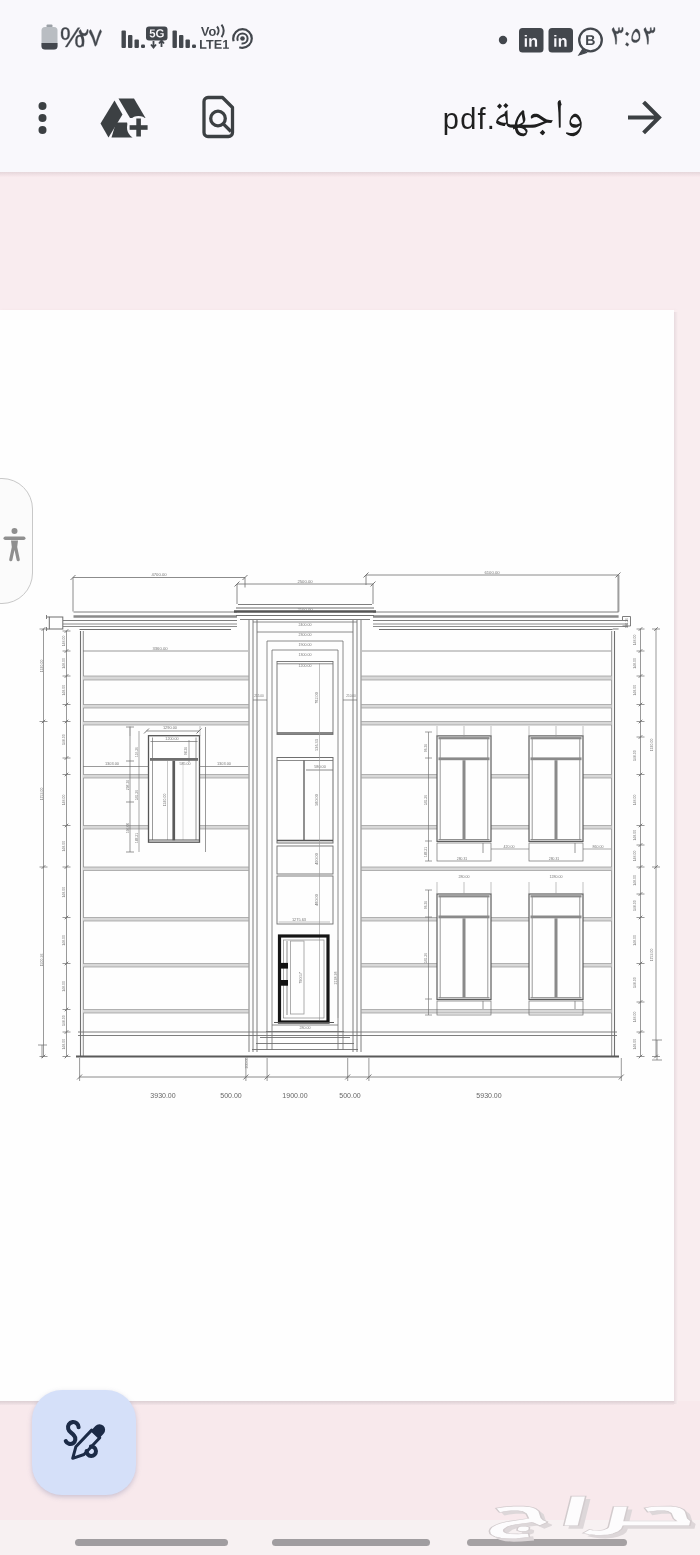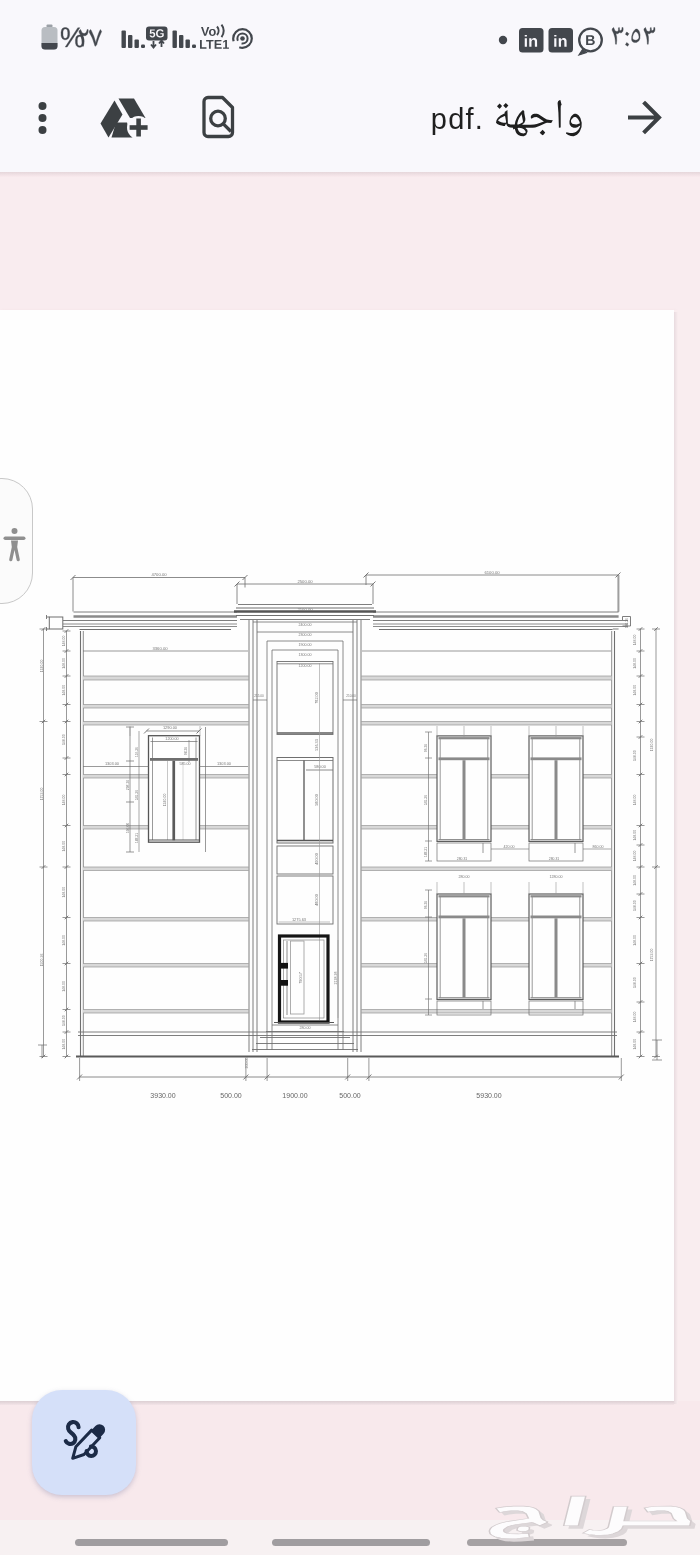--- a/index.html
+++ b/index.html
@@ -3,21 +3,21 @@
 <style>
   html,body{margin:0;padding:0;}
   body{width:700px;height:1555px;position:relative;overflow:hidden;background:#fbf2f4;font-family:"Liberation Sans",sans-serif;}
   .hdr{position:absolute;left:0;top:0;width:700px;height:172px;background:#f9f8fc;}
   .pinktop{position:absolute;left:0;top:172px;width:700px;height:138px;background:#f9ecef;}
   .pinkright{position:absolute;left:674px;top:310px;width:26px;height:1091px;background:#f9edef;}
   .pinkbottom{position:absolute;left:0;top:1401px;width:700px;height:119px;background:#f8e9ec;}
   .bottomlight{position:absolute;left:0;top:1520px;width:700px;height:35px;background:#f7f1f2;}
   .page{position:absolute;left:0;top:310px;width:674px;height:1091px;background:#fefefe;box-shadow:2px 3px 4px rgba(150,110,120,0.45);}
   .hshadow{position:absolute;left:0;top:172px;width:700px;height:5px;background:linear-gradient(#d8c8cd,#fae9ed);opacity:.6;}
-  .title{position:absolute;top:103px;right:118px;font-size:29px;color:#1f1f1f;display:flex;align-items:flex-start;gap:12px;}
+  .title{position:absolute;top:103px;right:118px;font-size:29px;color:#1f1f1f;display:flex;align-items:flex-start;}
   .fab{position:absolute;left:32px;top:1390px;width:104px;height:105px;background:#d5e0f9;border-radius:30px;box-shadow:0 2px 5px rgba(120,120,160,.35);}
   .pill{position:absolute;left:-30px;top:478px;width:61px;height:124px;background:#fbfbfb;border:1.6px solid #c8c8c8;border-radius:31px;}
   .bar{position:absolute;height:7px;border-radius:3.5px;background:#a09da0;top:1539px;}
 </style></head>
 <body>
 <div class="hdr"></div>
 <div class="pinktop"></div>
 <div class="hshadow"></div>
 <div class="page"></div>
 <div class="pinkright"></div>

